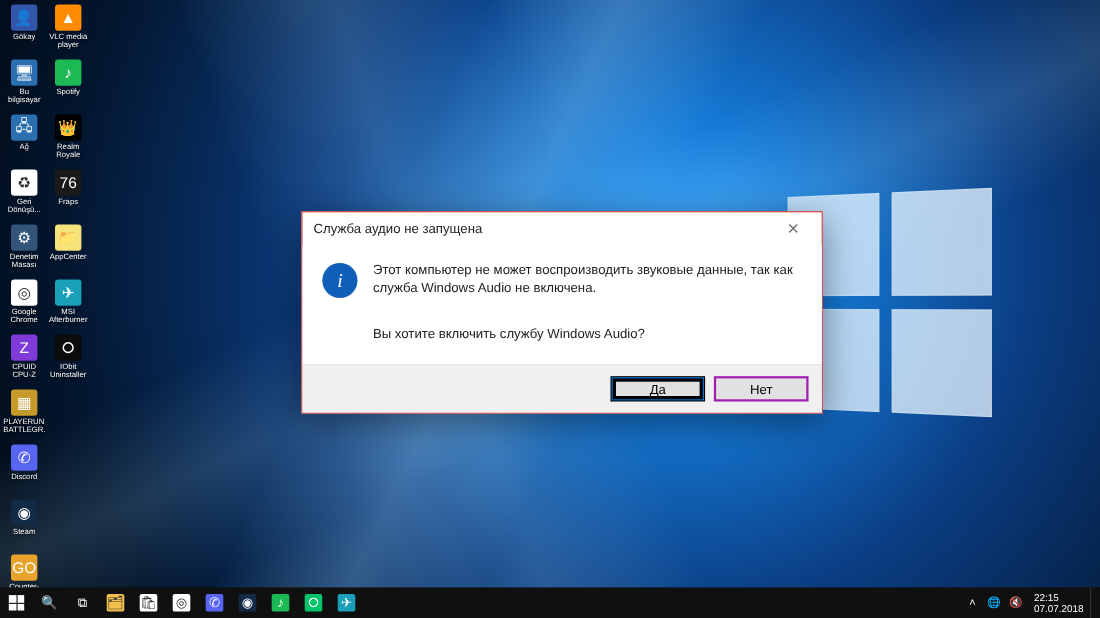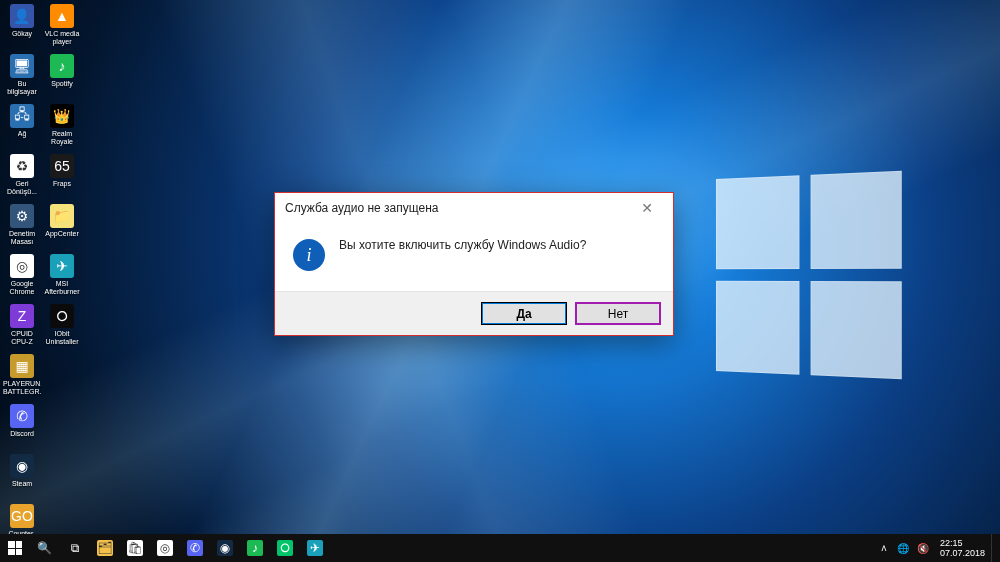--- a/index.html
+++ b/index.html
@@ -35,51 +35,51 @@
     font-size: 14px; color: #fff;
   }
   .dicon .lbl {
     font-size: 7px; color: #fff; text-align: center; line-height: 8px; margin-top: 2px;
     text-shadow: 0 1px 2px rgba(0,0,0,0.8); max-width: 38px; overflow: hidden;
     display: -webkit-box; -webkit-line-clamp: 2; -webkit-box-orient: vertical;
   }
 
   
   .dialog {
-    position: absolute; left: 274px; top: 192px; width: 400px;
+    position: absolute; left: 274px; top: 192px; width: 474px;
     background: #fff; border: 1px solid #d03030; box-shadow: 0 8px 30px rgba(0,0,0,0.45);
     display: flex; flex-direction: column;
   }
   .dlg-title {
     height: 30px; display:flex; align-items:center; justify-content:space-between;
     padding: 0 6px 0 10px; font-size: 12px; color: #222;
   }
   .dlg-close {
     width: 40px; height: 24px; display:flex; align-items:center; justify-content:center;
     color: #777; font-size: 14px; cursor: pointer;
   }
   .dlg-body {
     display:flex; padding: 14px 14px 20px 18px; gap: 14px; background:#fff;
   }
   .info-icon {
     width: 32px; height: 32px; border-radius: 50%; background:#0f5fb8; color:#fff;
     display:flex; align-items:center; justify-content:center; font-family: Georgia, serif;
     font-style: italic; font-size: 18px; flex: 0 0 32px; margin-top:2px;
   }
   .dlg-text { font-size: 12px; color:#222; line-height: 16px; }
-  .dlg-text p + p { margin-top: 6px; }
+  .dlg-text p + p { margin-top: 26px; }
   .dlg-buttons {
     background:#f0f0f0; padding: 10px 12px; display:flex; justify-content:flex-end; gap:8px;
     border-top: 1px solid #e4e4e4;
   }
   .dlg-btn {
     min-width: 86px; height: 23px; font-size: 12px; background:#e1e1e1; border:2px solid #a21caf;
     cursor:pointer; display:flex; align-items:center; justify-content:center;
   }
-  .dlg-btn.primary { border:1px solid #000000; outline:1px solid #0078d7; outline-offset:-2px;font-weight:bold; }
+  .dlg-btn.primary { border:5px solid #000000; outline:1px solid #0078d7; outline-offset:-2px; }
 
   
   .taskbar {
     position:absolute; left:0; right:0; bottom:0; height:28px; background:#101010;
     display:flex; align-items:center; justify-content:space-between; padding: 0 4px 0 0;
   }
   .tb-left { display:flex; align-items:center; height:100%; }
   .tb-btn {
     width: 30px; height: 100%; display:flex; align-items:center; justify-content:center; cursor:pointer;
     color:#fff;
@@ -163,21 +163,21 @@
       </div>
       <div class="dicon">
         <div class="glyph" style="background: rgb(29, 185, 84);">♪</div>
         <div class="lbl">Spotify</div>
       </div>
       <div class="dicon">
         <div class="glyph" style="background: rgb(0, 0, 0);">👑</div>
         <div class="lbl">Realm Royale</div>
       </div>
       <div class="dicon">
-        <div class="glyph" style="background: rgb(26, 26, 26);">65</div>
+        <div class="glyph" style="background: rgb(26, 26, 26);">76</div>
         <div class="lbl">Fraps</div>
       </div>
       <div class="dicon">
         <div class="glyph" style="background: rgb(245, 226, 122);">📁</div>
         <div class="lbl">AppCenter</div>
       </div>
       <div class="dicon">
         <div class="glyph" style="background: rgb(26, 160, 184);">✈</div>
         <div class="lbl">MSI Afterburner</div>
       </div>
@@ -193,20 +193,21 @@
     <span>Служба аудио не запущена</span>
     <div class="dlg-close">
       <span>✕</span>
     </div>
   </div>
   <div class="dlg-body">
     <div class="info-icon">
       <span>i</span>
     </div>
     <div class="dlg-text">
+      <p>Этот компьютер не может воспроизводить звуковые данные, так как служба Windows Audio не включена.</p>
       <p>Вы хотите включить службу Windows Audio?</p>
     </div>
   </div>
   <div class="dlg-buttons">
     <button class="dlg-btn primary">Да</button>
     <button class="dlg-btn">Нет</button>
   </div>
 </div>
 
 <div class="taskbar">

